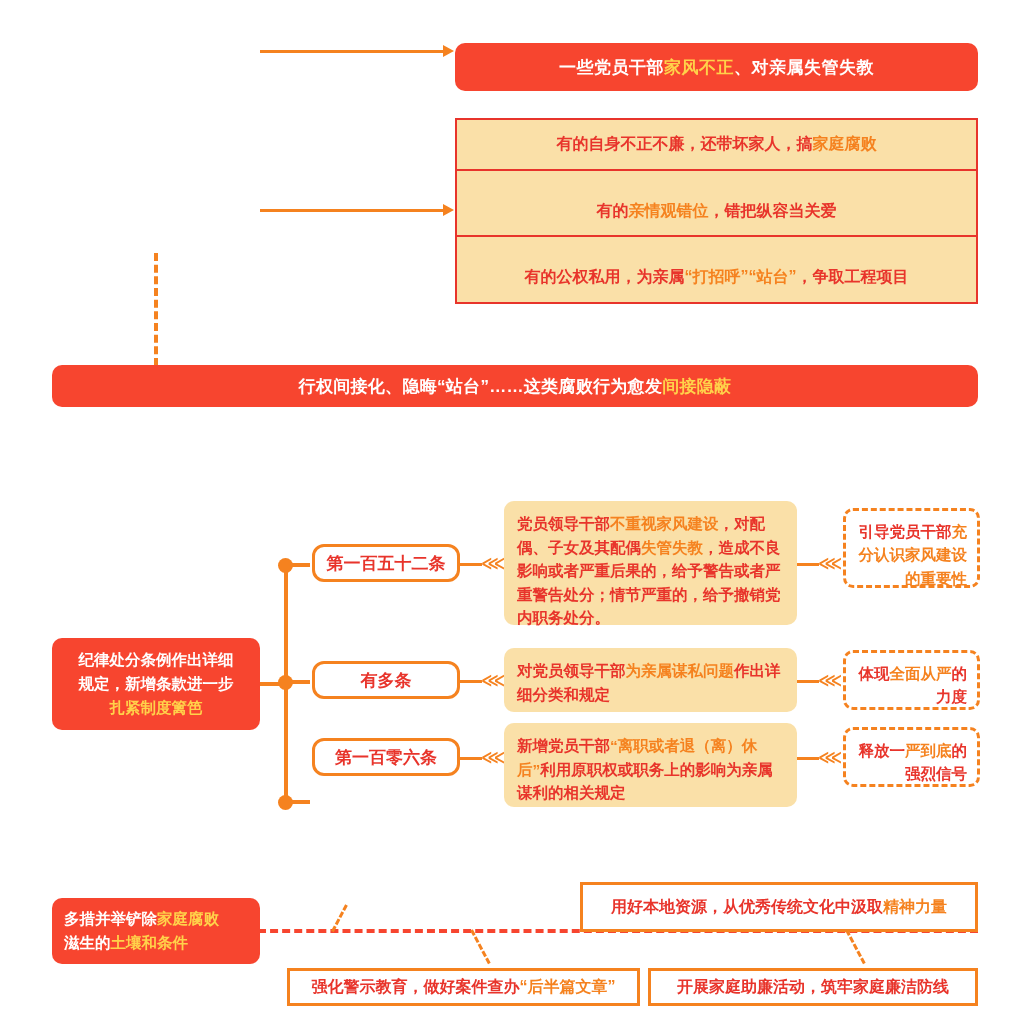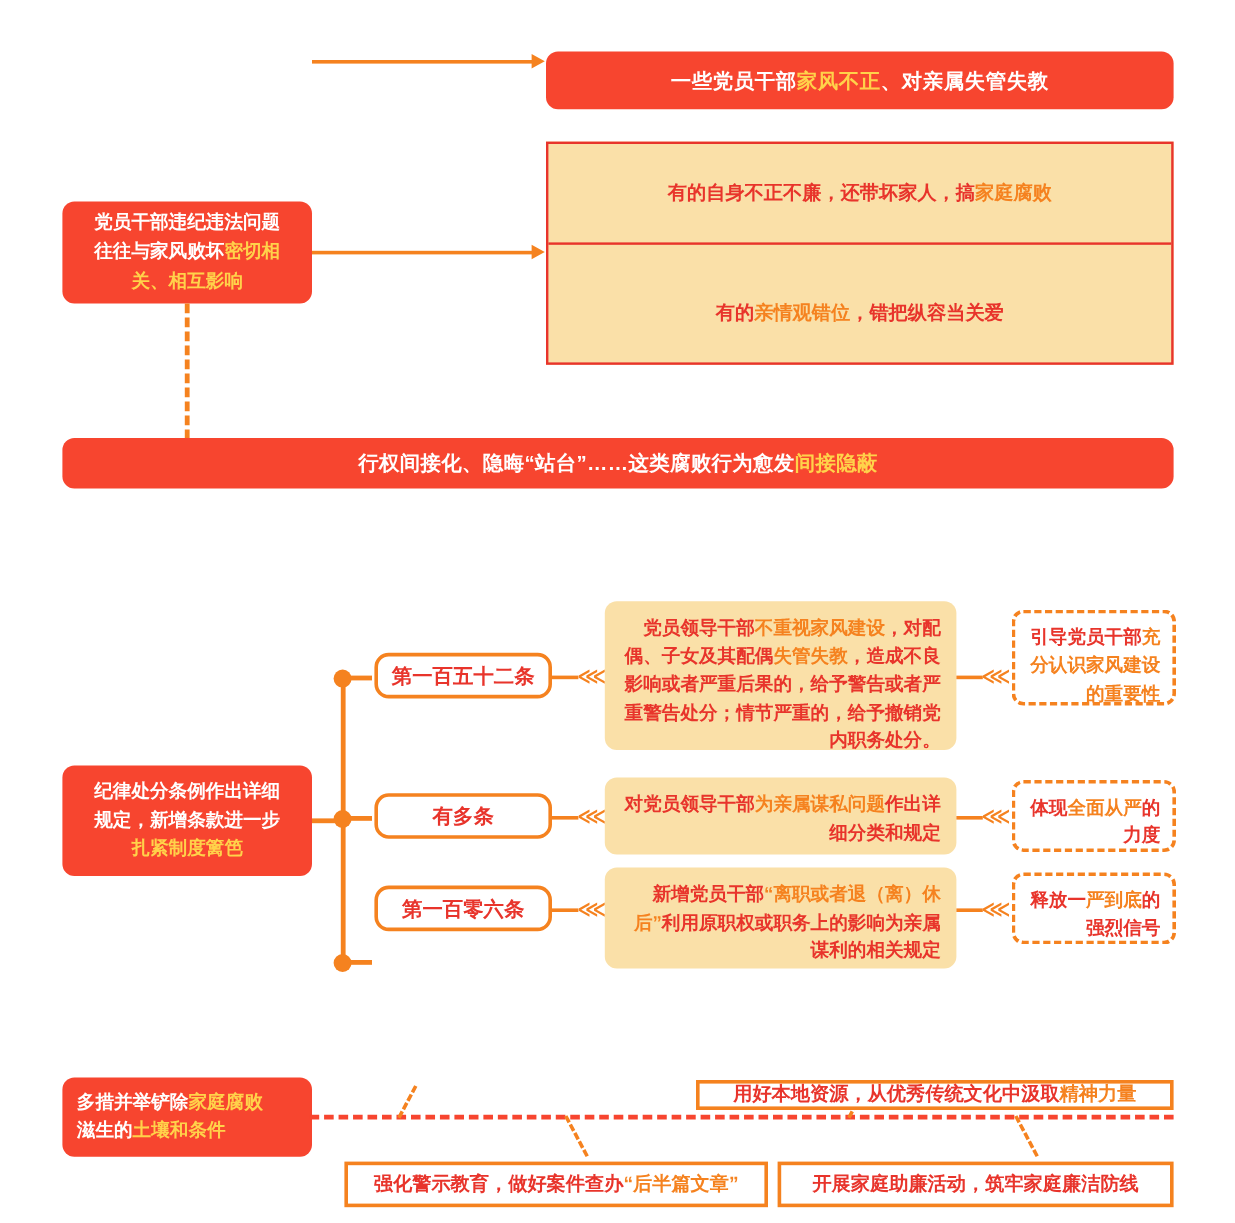--- a/index.html
+++ b/index.html
@@ -107,21 +107,21 @@
     display: flex; align-items: center; justify-content: center;
   }
   .chev {
     position: absolute; color: #F5821F; font-size: 17px; font-weight: bold;
     letter-spacing: -3px; line-height: 1;
   }
   .conn { position: absolute; height: 3px; background: #F5821F; }
   .bigcard {
     position: absolute; background: #FAE0A8; border-radius: 10px;
     color: #E8342B; font-size: 15.5px; font-weight: bold; line-height: 1.52;
-    padding: 11px 13px; text-align: right;
+    padding: 11px 13px; text-align: left;
   }
   .dashbox {
     position: absolute; border: 3px dashed #F5821F; border-radius: 10px;
     background: #ffffff; color: #E8342B;
     font-size: 15.5px; font-weight: bold; line-height: 1.5;
     padding: 9px 10px; text-align: right;
   }
 
   
   #s4-src {
@@ -151,41 +151,39 @@
 <div id="page">
 
   <div id="s1-line"></div>
   <div id="s1-arrow"></div>
   <div id="s1-banner" class="red ctr">
     <span>一些党员干部</span>
       <span class="hl-y">家风不正</span>
       <span>、对亲属失管失教</span>
   </div>
 
-  <div id="s2-src" class="red">
-    <span>
-      <span>党员干部违纪违法问题</span><br>
-      <span>往往与家风败坏</span><span class="hl-y">密切相</span><br>
-      <span class="hl-y">关、相互影响</span>
-    </span>
-  </div>
   <div id="s2-line"></div>
   <div id="s2-arrow"></div>
 
   <div id="s2-table">
     <div class="row">
       <span>有的自身不正不廉，还带坏家人，搞</span>
         <span class="hl-o">家庭腐败</span>
         <span></span>
     </div>
     <div class="row">
       <span>有的</span>
         <span class="hl-o">亲情观错位</span>
         <span>，错把纵容当关爱</span>
     </div>
+    <div class="row">
+      <span>有的公权私用，为亲属</span>
+        <span class="hl-o">“打招呼”“站台”</span>
+        <span>，争取工程项目</span>
+    </div>
   </div>
 
   <div id="s2-dash"></div>
 
   <div id="s2-banner" class="red ctr">
     <span>行权间接化、隐晦“站台”……这类腐败行为愈发</span>
       <span class="hl-y">间接隐蔽</span>
   </div>
 
   <div id="s3-src" class="red">
@@ -253,21 +251,21 @@
       <span>滋生的</span><span class="hl-y">土壤和条件</span>
     </span>
   </div>
   <div id="s4-spine"></div>
 
   <div class="diag" style="left:345px; top:905px; height:30px; transform:rotate(28deg)"></div>
   <div class="diag" style="left:470px; top:930px; height:38px; transform:rotate(-28deg)"></div>
   <div class="diag" style="left:720px; top:905px; height:30px; transform:rotate(28deg)"></div>
   <div class="diag" style="left:845px; top:930px; height:38px; transform:rotate(-28deg)"></div>
 
-  <div class="obox" style="left:580px; top:900px; width:398px; height:25px">
+  <div class="obox" style="left:580px; top:882px; width:398px; height:50px">
     <span>用好本地资源，从优秀传统文化中汲取</span>
       <span class="hl-o">精神力量</span>
   </div>
   <div class="obox" style="left:287px; top:968px; width:353px; height:38px">
     <span>强化警示教育，做好案件查办</span>
       <span class="hl-o">“后半篇文章”</span>
   </div>
   <div class="obox" style="left:648px; top:968px; width:330px; height:38px">
     <span>开展家庭助廉活动，筑牢家庭廉洁防线</span>
       <span class="hl-o"></span>

